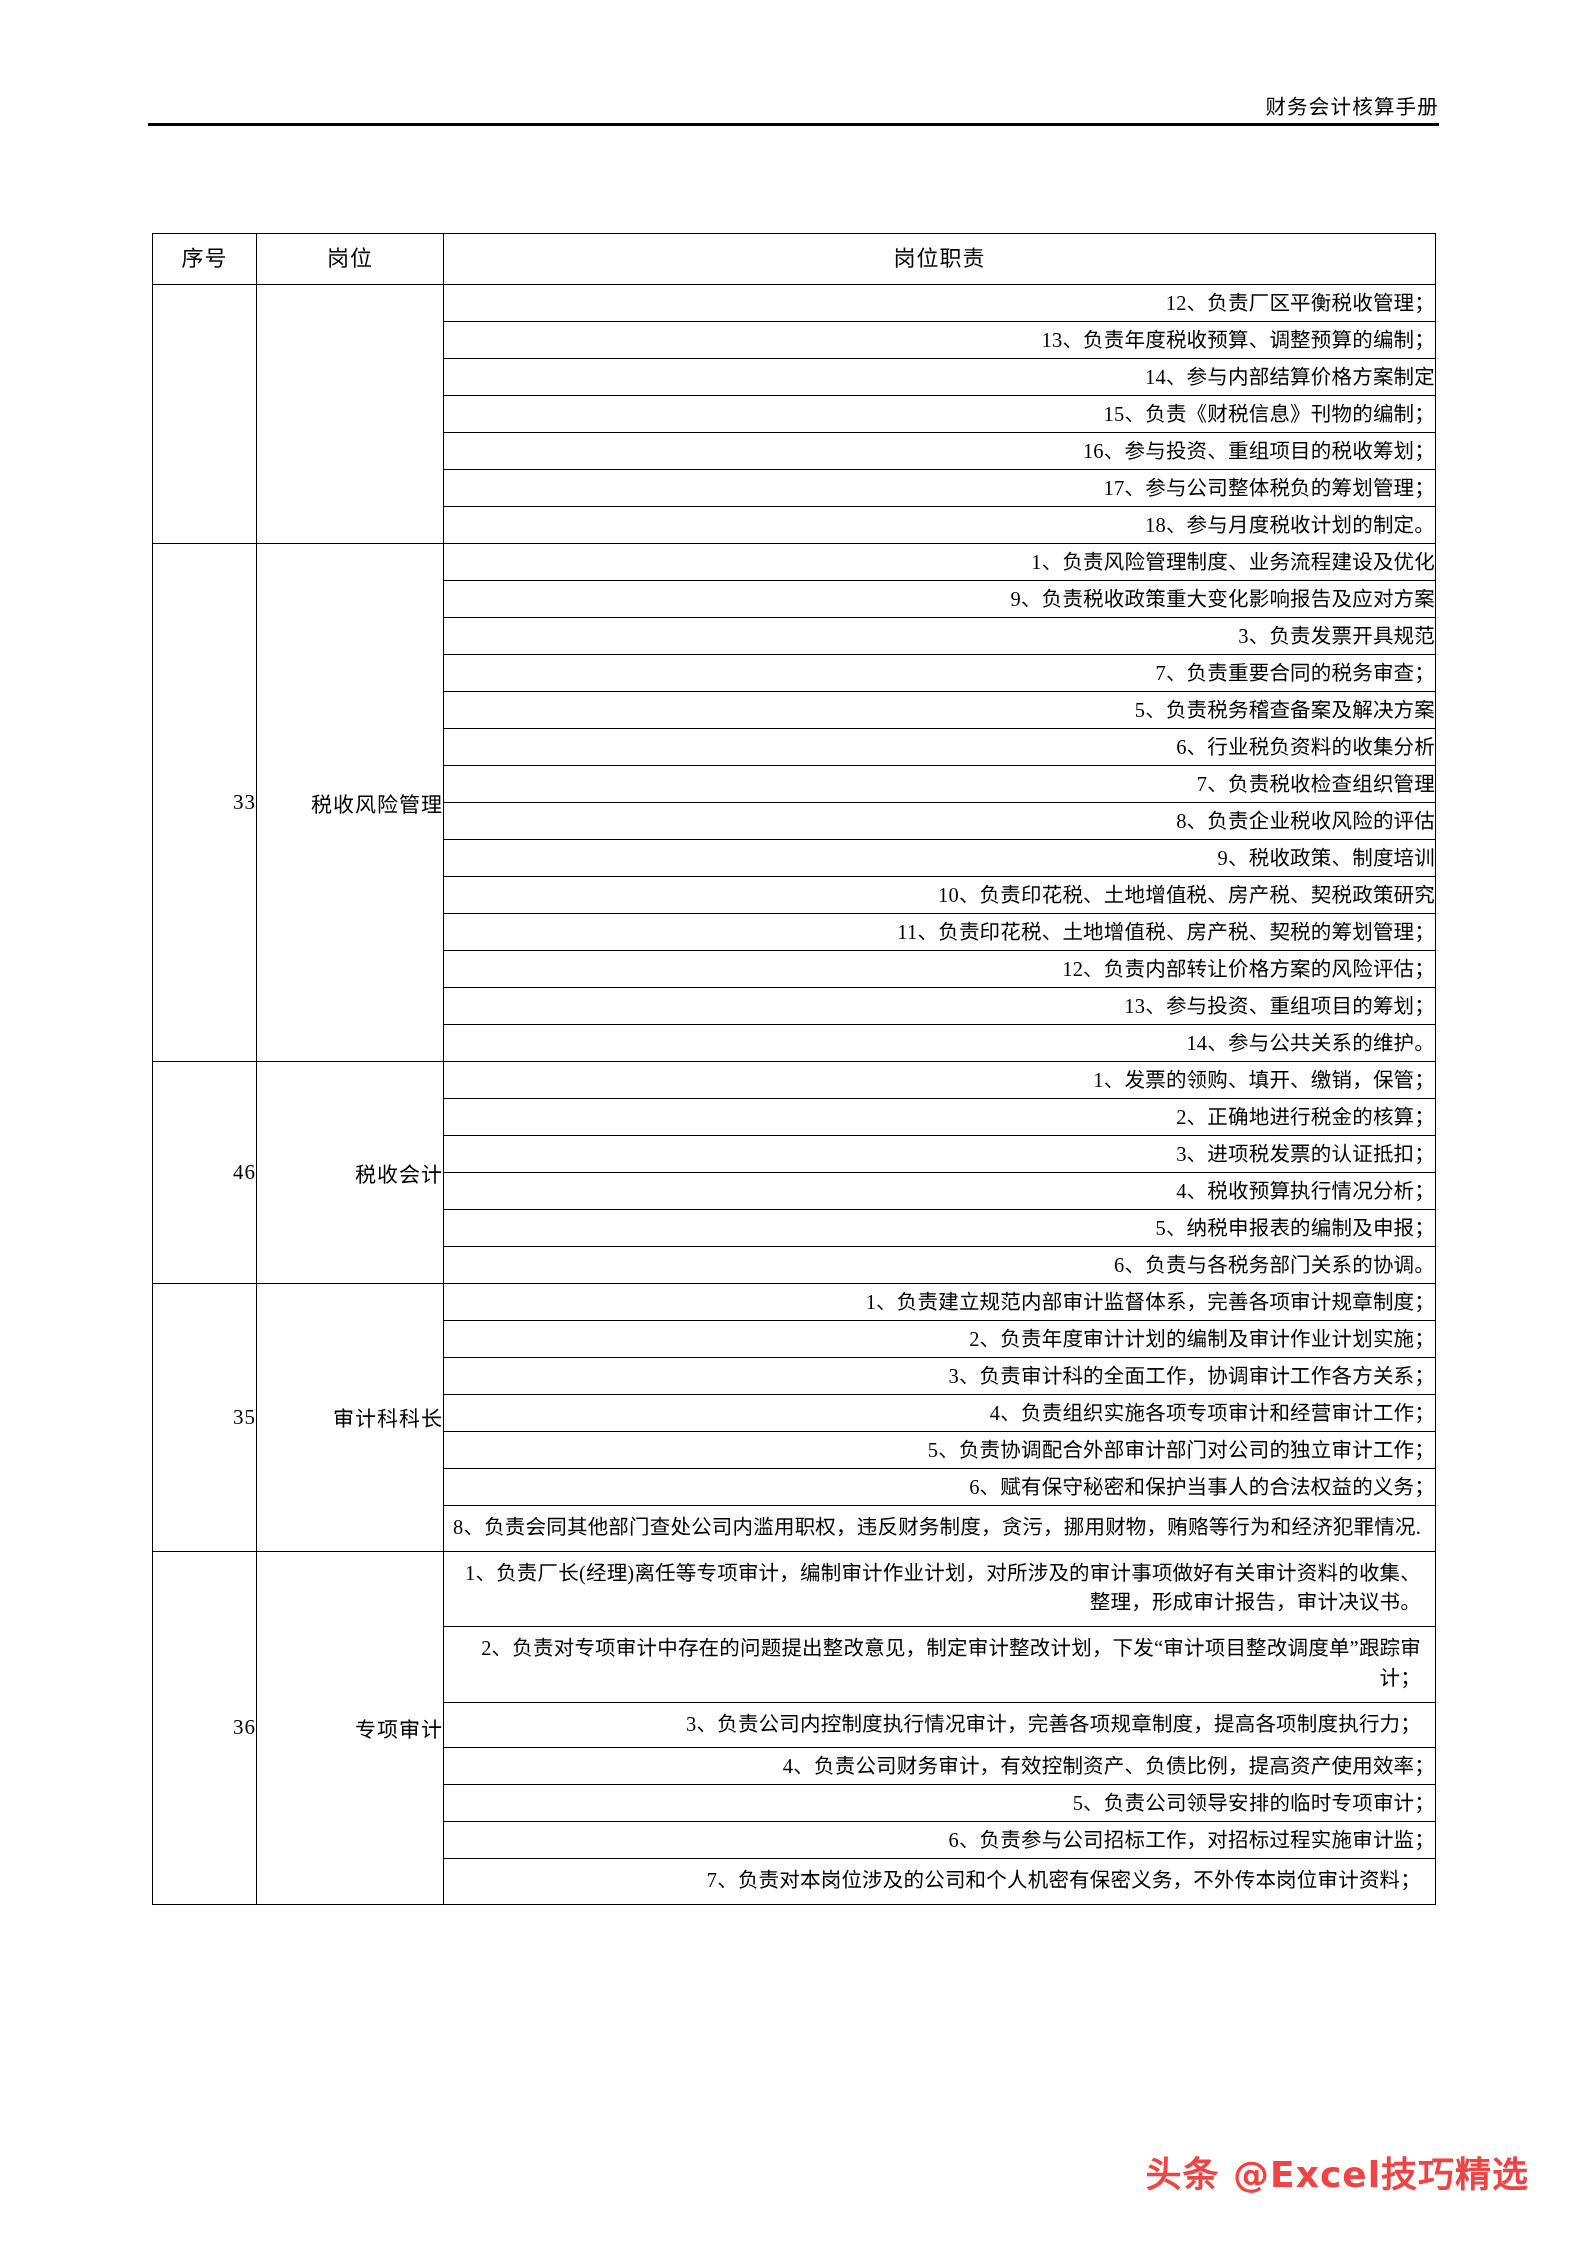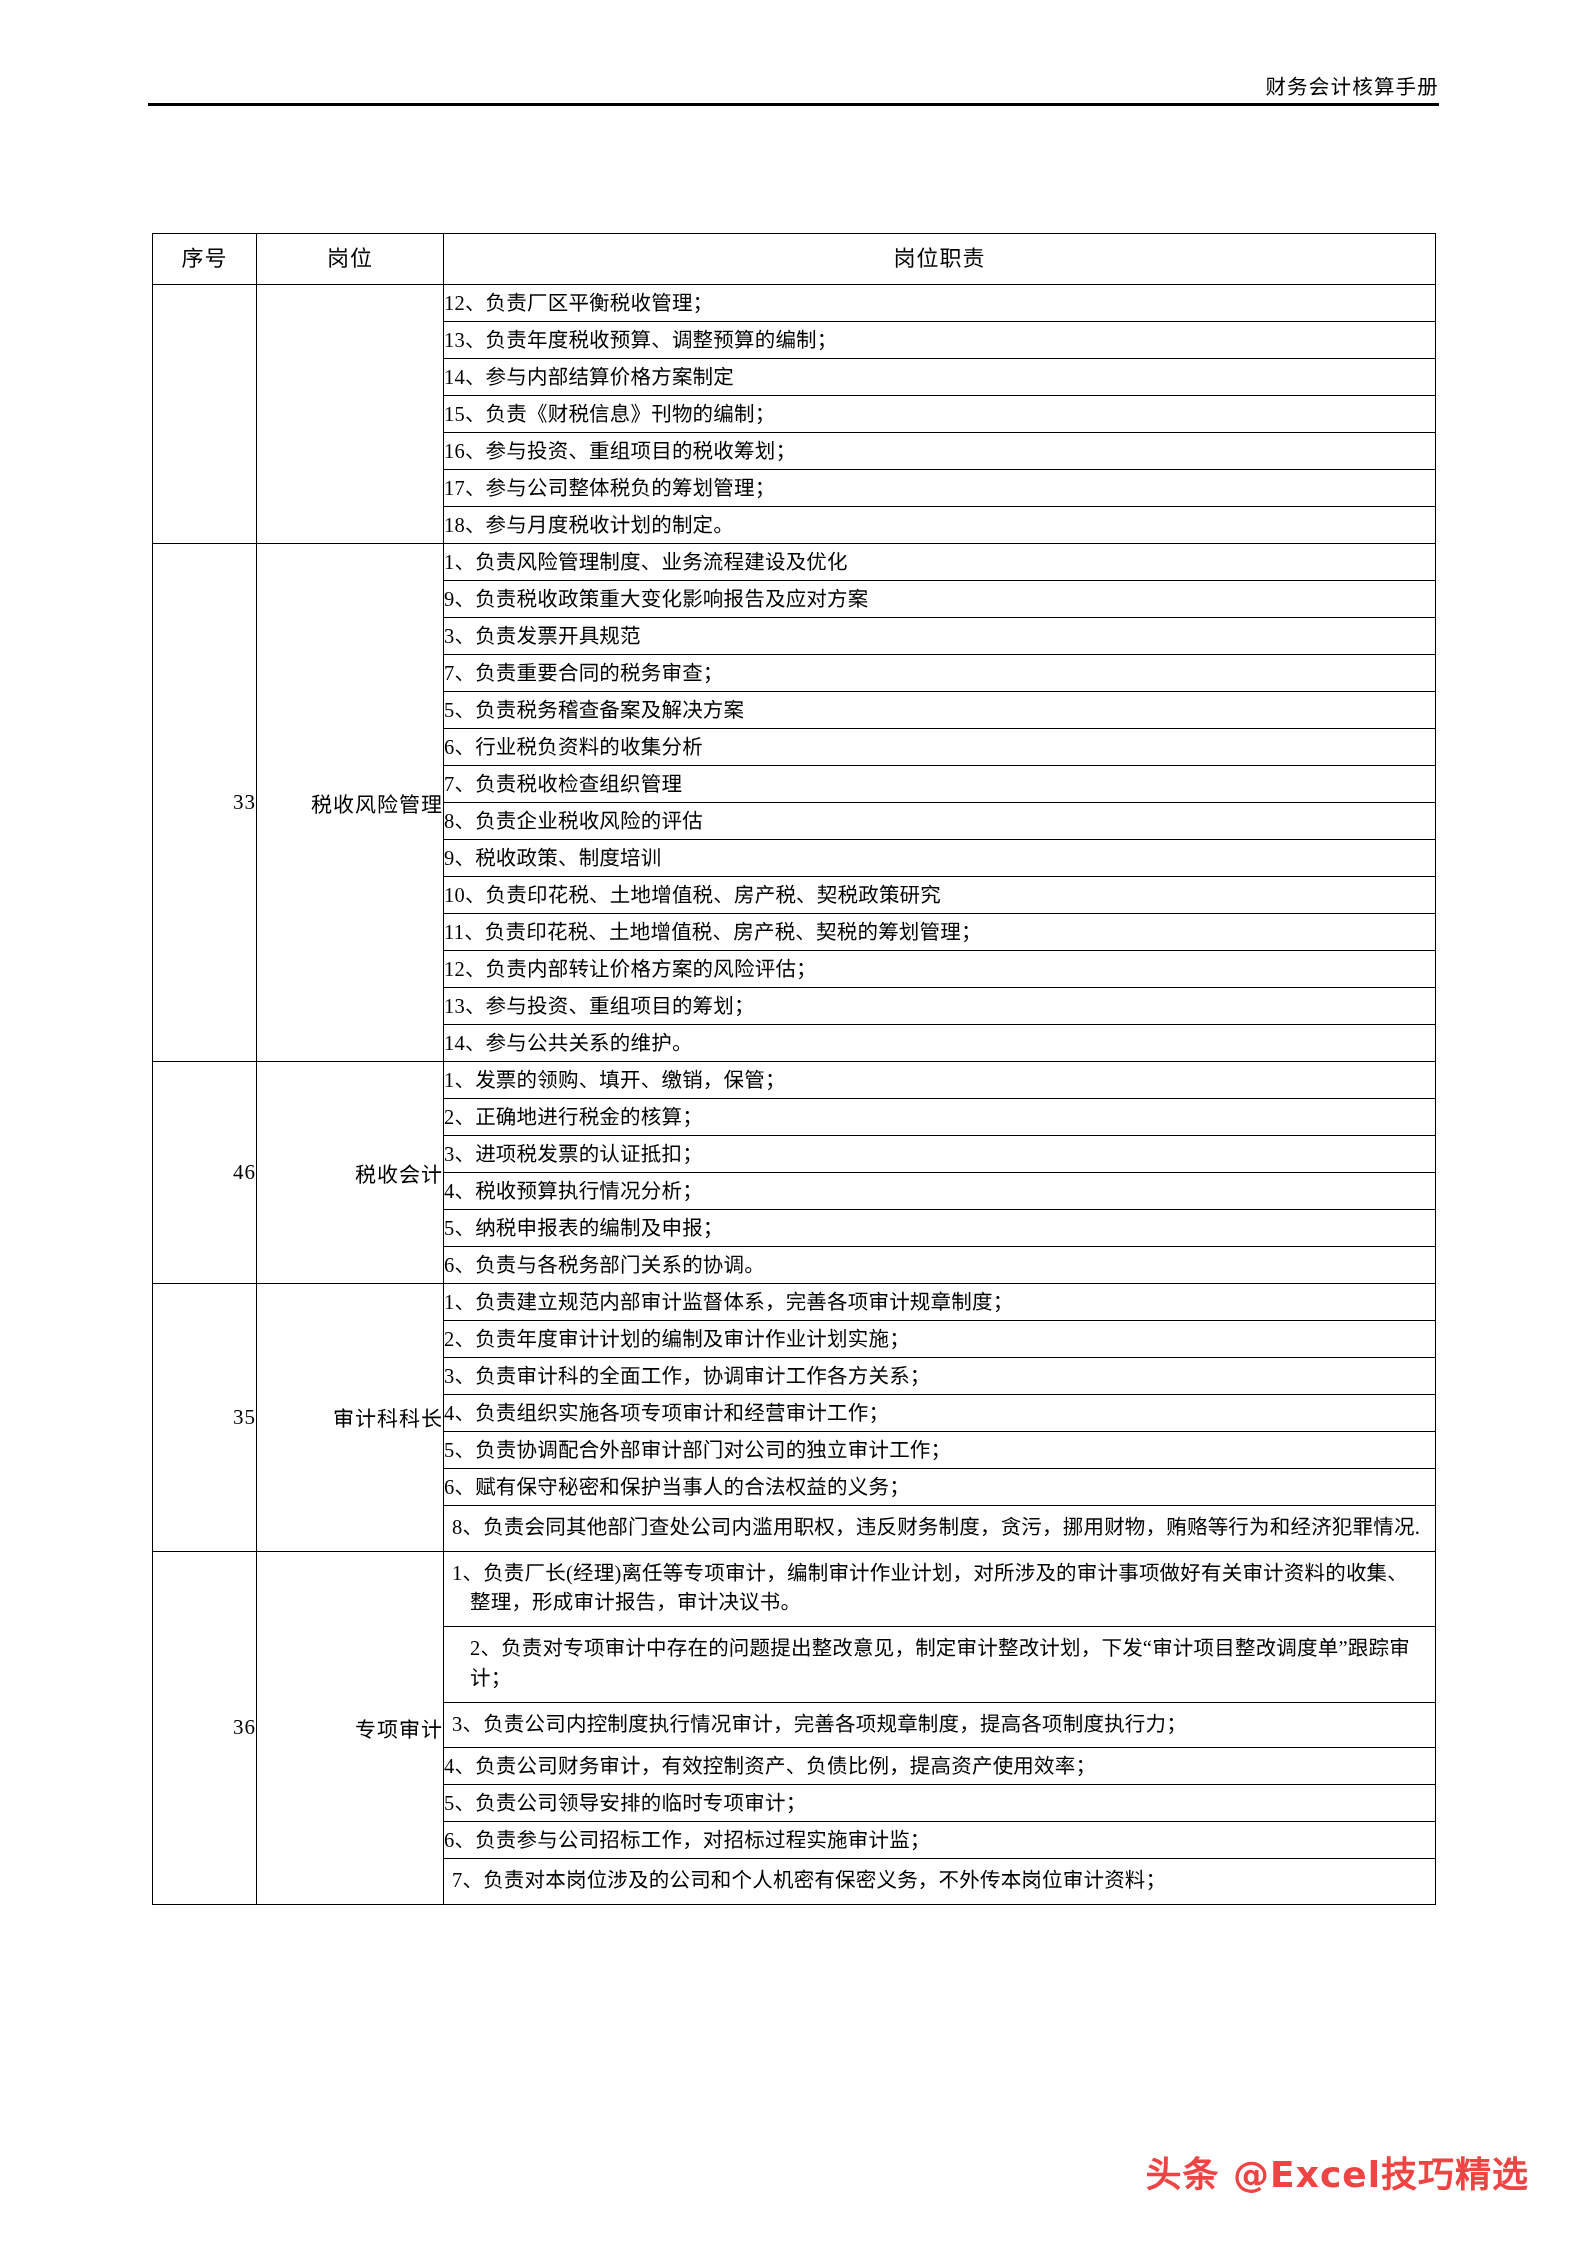--- a/index.html
+++ b/index.html
@@ -19,21 +19,21 @@
     margin: 0 auto;
     background: #ffffff;
     box-sizing: border-box;
     overflow: hidden;
   }
 
   
   .doc-header {
     position: absolute;
     left: 148px;
-    top: 66px;
+    top: 86px;
     width: 1291px;
     height: 40px;
   }
   .doc-header-title {
     position: absolute;
     right: 0;
     bottom: 9px;
     font-size: 20.5px;
     letter-spacing: 1.2px;
     line-height: 1;
@@ -78,21 +78,21 @@
   .no-cell, .post-cell {
     text-align: right;
     font-size: 21px;
     letter-spacing: 1px;
   }
   .duty-cell {
     font-size: 20.5px;
     line-height: 1.45;
     letter-spacing: 0.2px;
     padding: 4px 10px 5px 26px;
-    text-align: left;
+    text-align: right;
   }
   .duty-cell.wrap {
     padding: 7px 14px 8px 26px;
     text-indent: -18px;
   }
   .duty-cell.wrap.quoted {
     text-indent: 0;
   }
   .duty-one-line {
     height: 36px;

